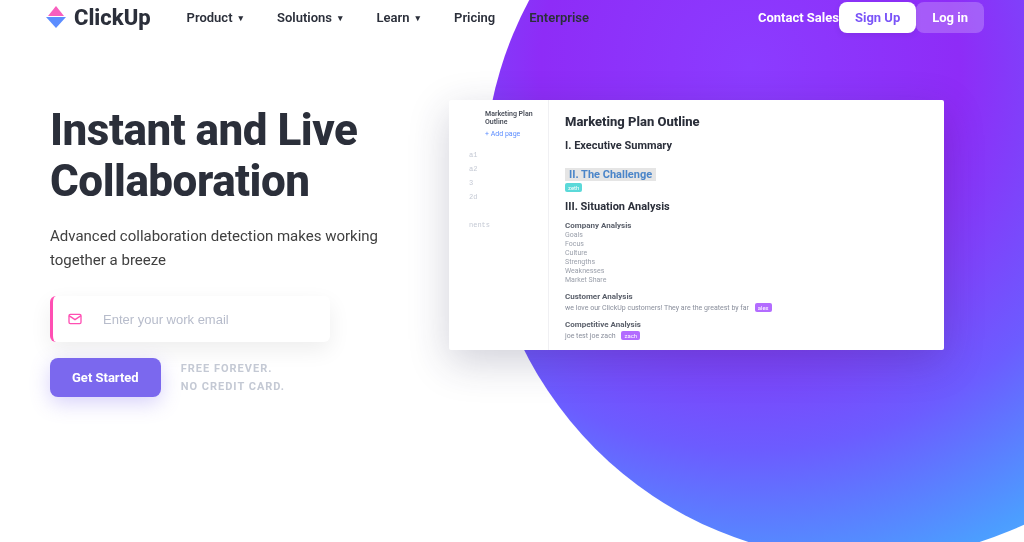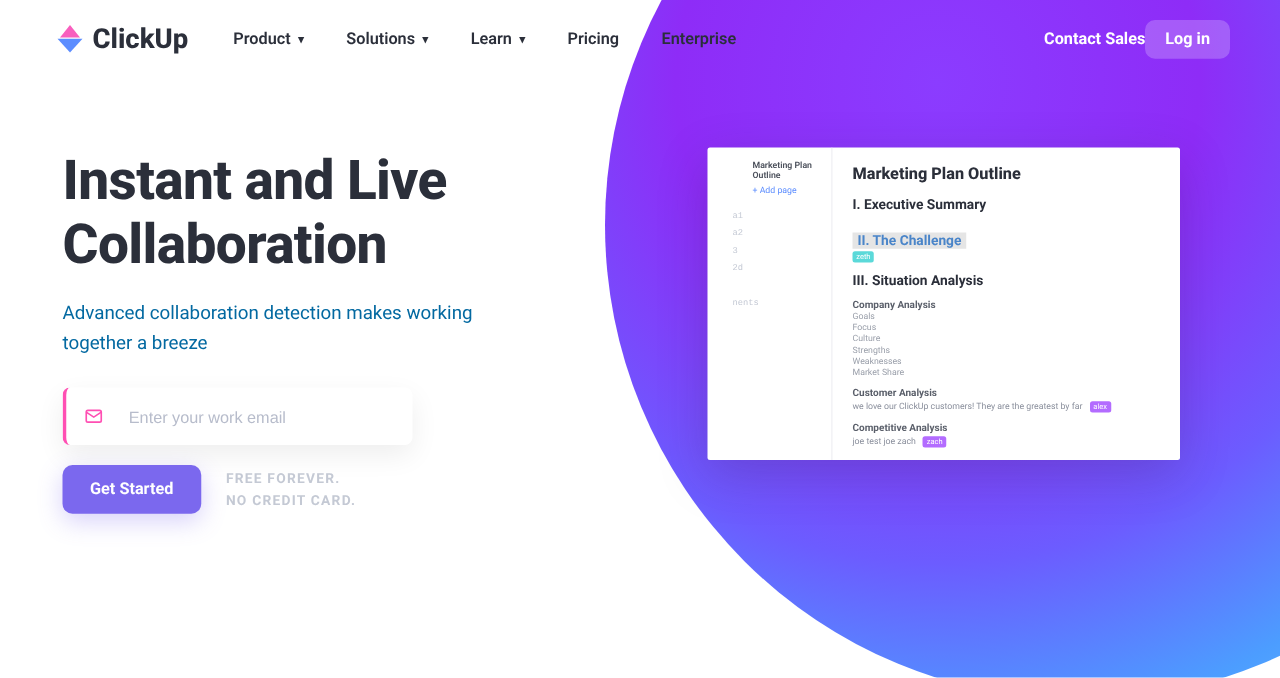--- a/index.html
+++ b/index.html
@@ -23,21 +23,21 @@
   background: radial-gradient(circle at 35% 35%, #8b3cff 0%, #8e2cf7 30%, #6c5cff 55%, #4c9dff 75%, #5fb7ff 88%, #ffffff 100%);
   z-index: 0;
 }
 
 
 nav.topnav {
   position: relative;
   z-index: 2;
   display: flex;
   align-items: center;
-  padding: 16px 40px 0 44px;
+  padding: 2px 40px 0 44px;
 }
 .logo {
   display: flex;
   align-items: center;
   gap: 6px;
   font-weight: 800;
   font-size: 22px;
   color: #2b2f3a;
 }
 .logo-icon {
@@ -120,21 +120,21 @@
   line-height: 1.15;
   font-weight: 800;
   color: #2b2f3a;
   letter-spacing: -0.5px;
 }
 .hero p {
   margin-top: 18px;
   max-width: 380px;
   font-size: 15px;
   line-height: 1.6;
-  color: #0369a1;
+  color: #404040;
 }
 .email-box {
   margin-top: 24px;
   width: 280px;
   height: 46px;
   background: #fff;
   border-radius: 6px;
   box-shadow: 0 8px 22px rgba(0,0,0,0.07);
   border-left: 3px solid #ff4fb3;
   display: flex;
@@ -175,22 +175,22 @@
   font-weight: 700;
   letter-spacing: 1px;
   color: #c4c9d4;
   line-height: 1.6;
 }
 
 
 .doc-panel {
   position: absolute;
   right: 80px;
-  top: 118px;
-  width: 378px;
+  top: 100px;
+  width: 495px;
   height: 250px;
   background: #fff;
   box-shadow: 0 12px 40px rgba(40,40,80,0.22);
   border-radius: 2px;
   z-index: 2;
   display: flex;
   font-size: 10px;
   color: #4a4f5a;
   overflow: hidden;
 }
@@ -308,20 +308,21 @@
     <div class="item">
       <span>Pricing</span>
     </div>
     <div class="item">
       <span>Enterprise</span>
     </div>
   </div>
 
   <div class="nav-right">
     <span class="contact-sales">Contact Sales</span>
+    <div class="btn btn-signup">Sign Up</div>
     <div class="btn btn-login">Log in</div>
   </div>
 </nav>
 
 <section class="hero">
   <h1>
     <span>Instant and Live</span><br>
     <span>Collaboration</span>
   </h1>
   <p>Advanced collaboration detection makes working together a breeze</p>

